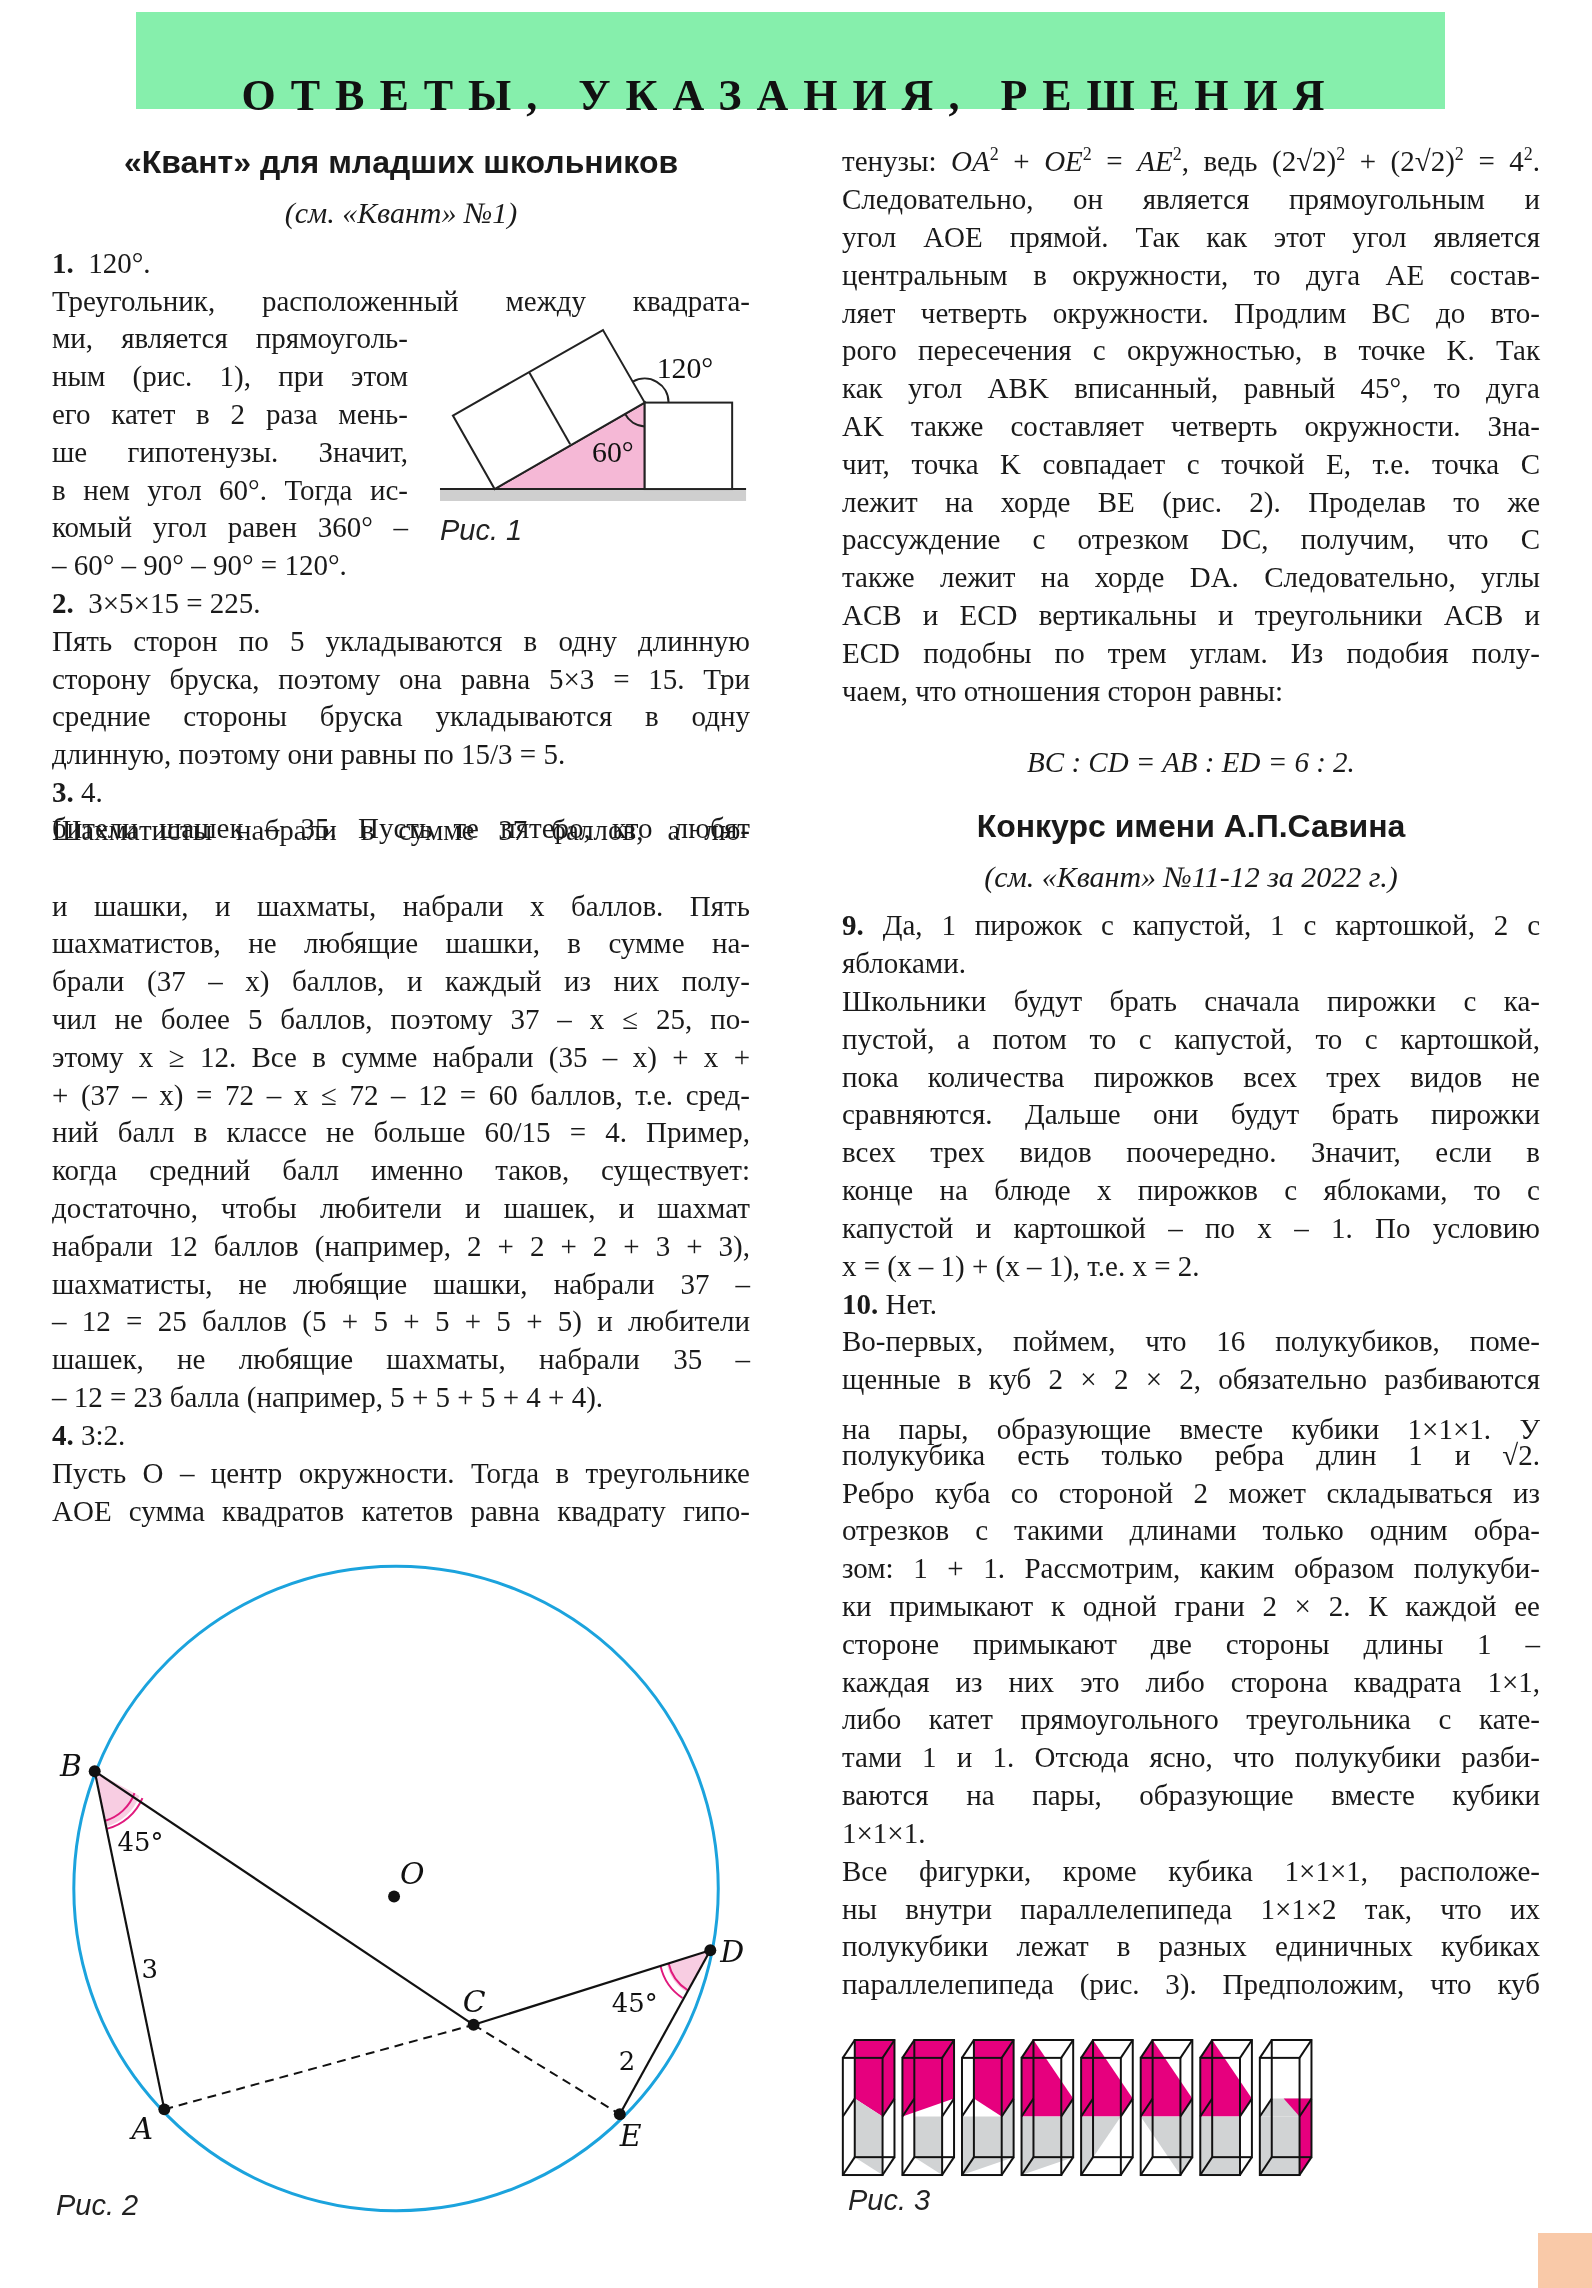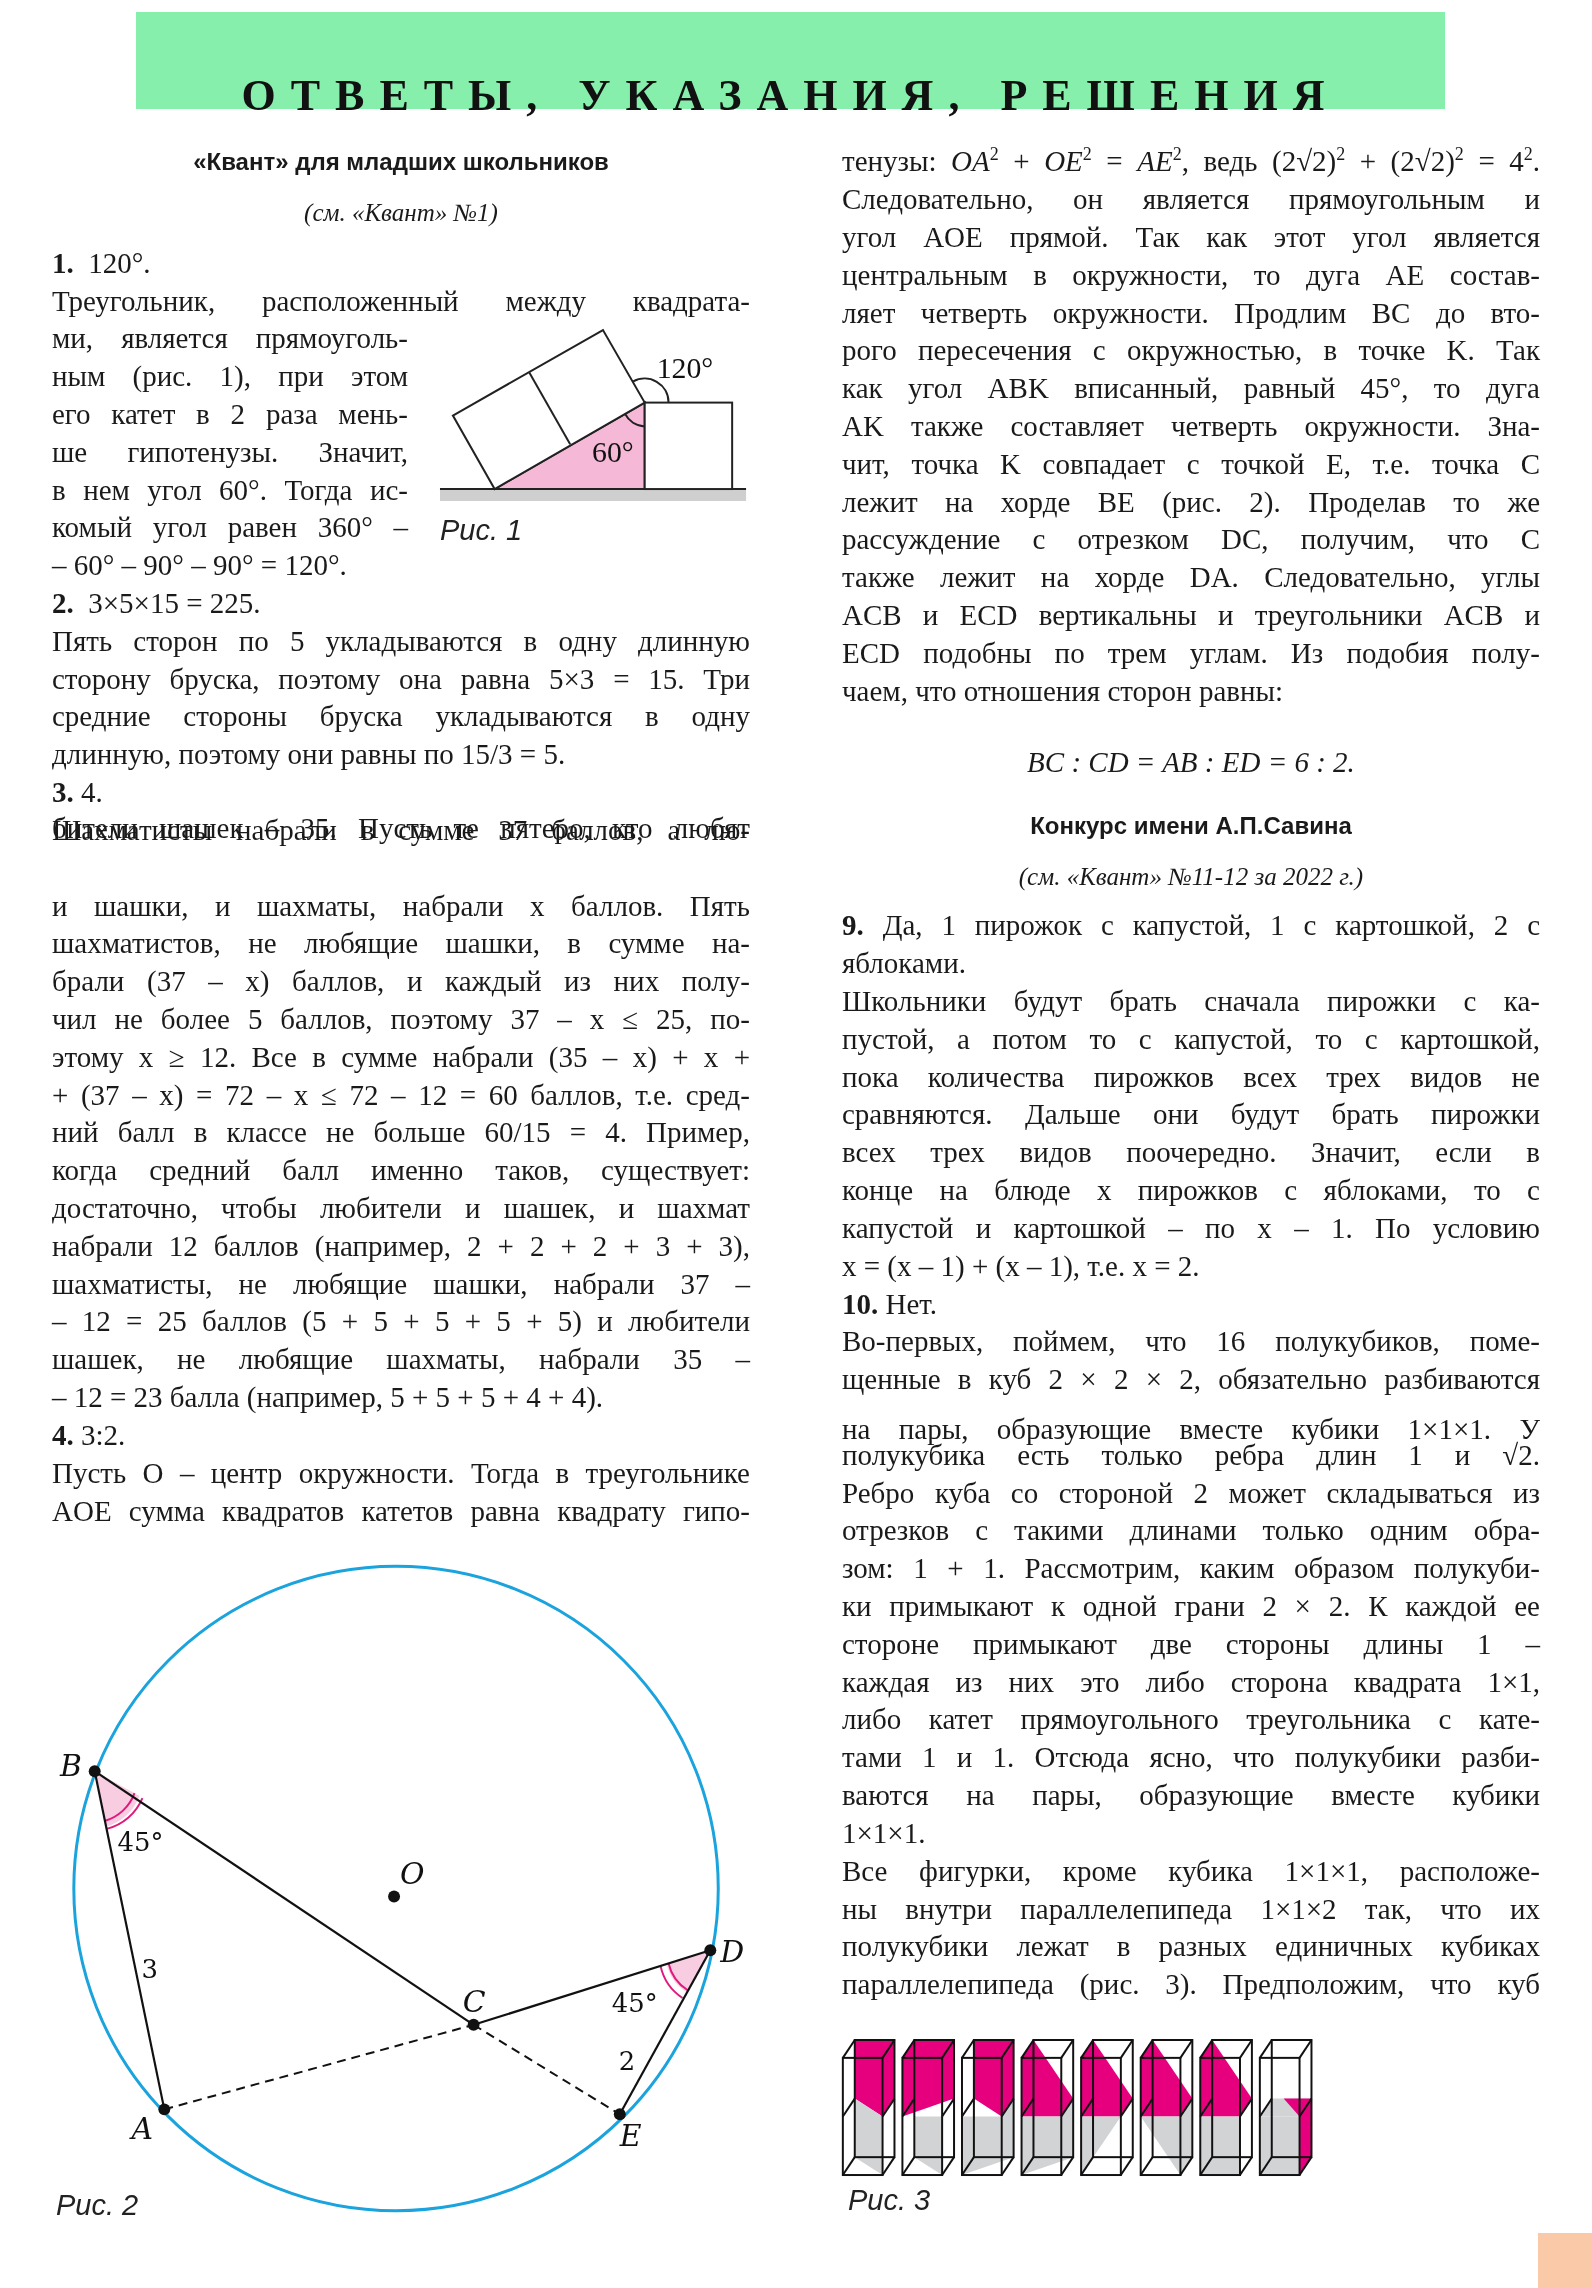--- a/index.html
+++ b/index.html
@@ -10,22 +10,22 @@
                   font-family:"Liberation Serif",serif; font-weight:bold; font-size:44px;
                   letter-spacing:15px; color:#111; }
   .corner-tab { position:absolute; left:1538px; top:2233px; width:54px; height:56px; background:#f9c9a8; }
 
   .col { position:absolute; width:698px; font-size:29px; line-height:38px; }
   .col-left { left:52px; top:0; }
   .col-right { left:842px; top:0; }
   .ln { position:absolute; left:0; width:698px; white-space:nowrap; text-align:justify; text-align-last:justify; }
   .ln.nj { text-align:left; text-align-last:left; }
   .ln.c { text-align:center; text-align-last:center; }
-  .sec-title { font-family:"Liberation Sans","DejaVu Sans",sans-serif; font-weight:bold; font-size:24px; }
-  .sec-sub { font-style:italic; font-size:25px; }
+  .sec-title { font-family:"Liberation Sans","DejaVu Sans",sans-serif; font-weight:bold; font-size:32px; }
+  .sec-sub { font-style:italic; font-size:30px; }
   .num { font-weight:bold; }
   i, .it { font-style:italic; }
   .narrow { width:356px; }
   .caption { position:absolute; font-family:"Liberation Sans","DejaVu Sans",sans-serif; font-style:italic; font-size:29px; color:#222; }
   svg { position:absolute; overflow:visible; }
   sup { font-size:0.62em; line-height:0; }
 </style>
 </head>
 <body>
 

